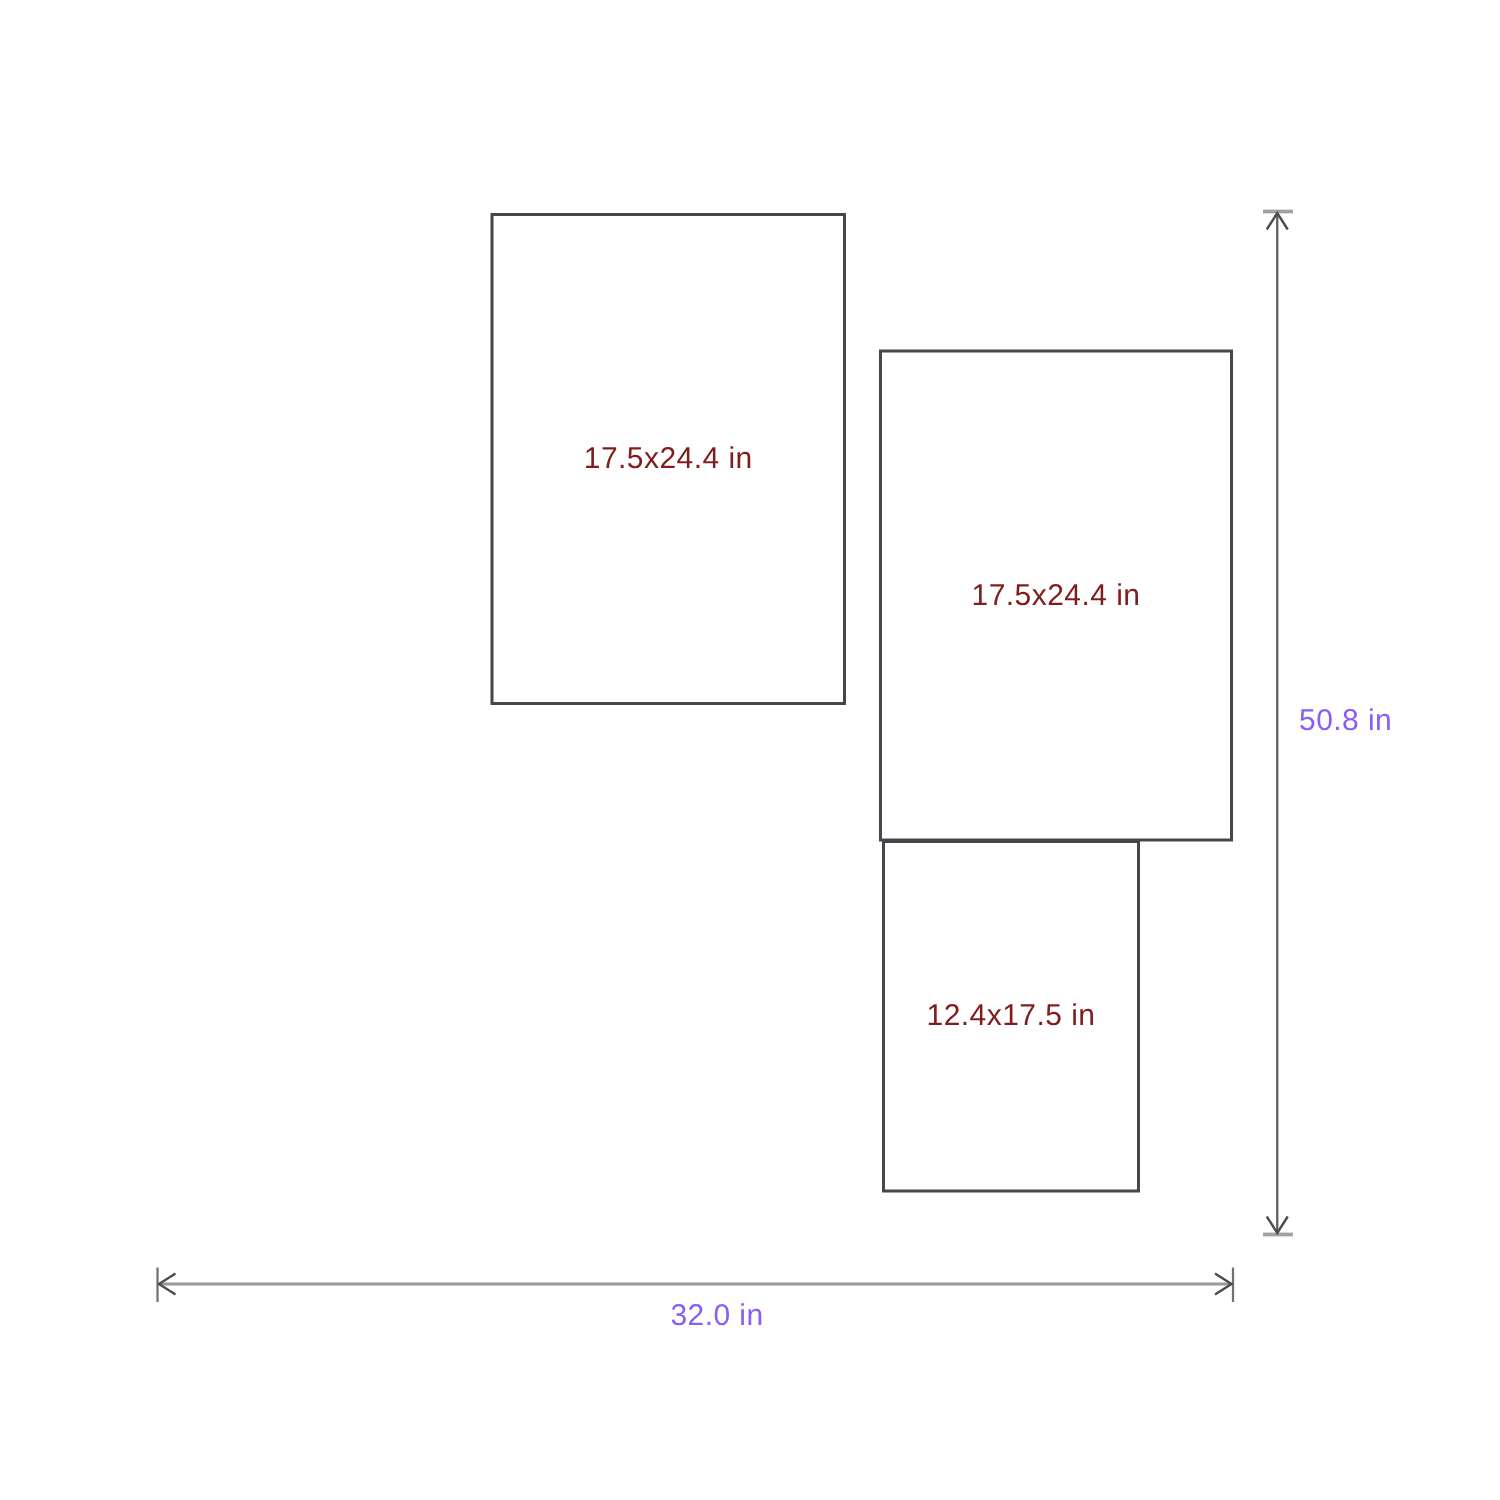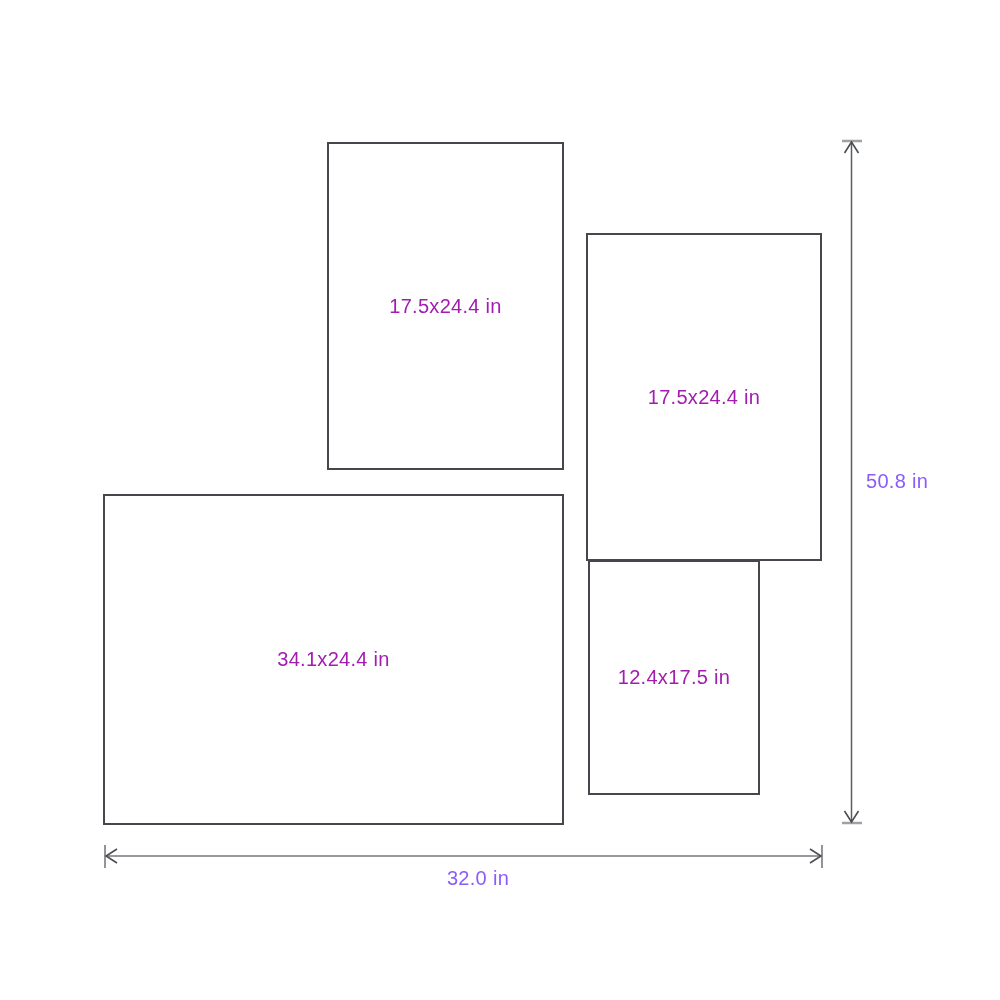--- a/index.html
+++ b/index.html
@@ -18,21 +18,21 @@
   .frame-rect {
     position: absolute;
     box-sizing: border-box;
     border: 2px solid #45474c;
     background: #ffffff;
     display: flex;
     align-items: center;
     justify-content: center;
   }
   .frame-label {
-    color: #a21caf;
+    color: #7f1d1d;
     font-size: 20px;
     letter-spacing: 0.3px;
     white-space: nowrap;
   }
   #frame-top-left     { left: 327px; top: 142px; width: 237px; height: 328px; }
   #frame-right        { left: 586px; top: 233px; width: 236px; height: 328px; }
   #frame-bottom-left  { left: 103px; top: 494px; width: 461px; height: 331px; }
   #frame-bottom-right { left: 588px; top: 560px; width: 172px; height: 235px; }
 
   .dim-layer {
@@ -67,23 +67,20 @@
 <div class="canvas">
 
   <div class="frame-rect" id="frame-top-left">
     <span class="frame-label">17.5x24.4 in</span>
   </div>
 
   <div class="frame-rect" id="frame-right">
     <span class="frame-label">17.5x24.4 in</span>
   </div>
 
-  <div class="frame-rect" id="frame-bottom-left">
-    <span class="frame-label">34.1x24.4 in</span>
-  </div>
 
   <div class="frame-rect" id="frame-bottom-right">
     <span class="frame-label">12.4x17.5 in</span>
   </div>
 
   <svg class="dim-layer" viewBox="0 0 1000 1000" xmlns="http://www.w3.org/2000/svg">
 
     <g>
       <line x1="851.5" y1="142" x2="851.5" y2="822" stroke="#5a5d61" stroke-width="1.5"></line>
 

